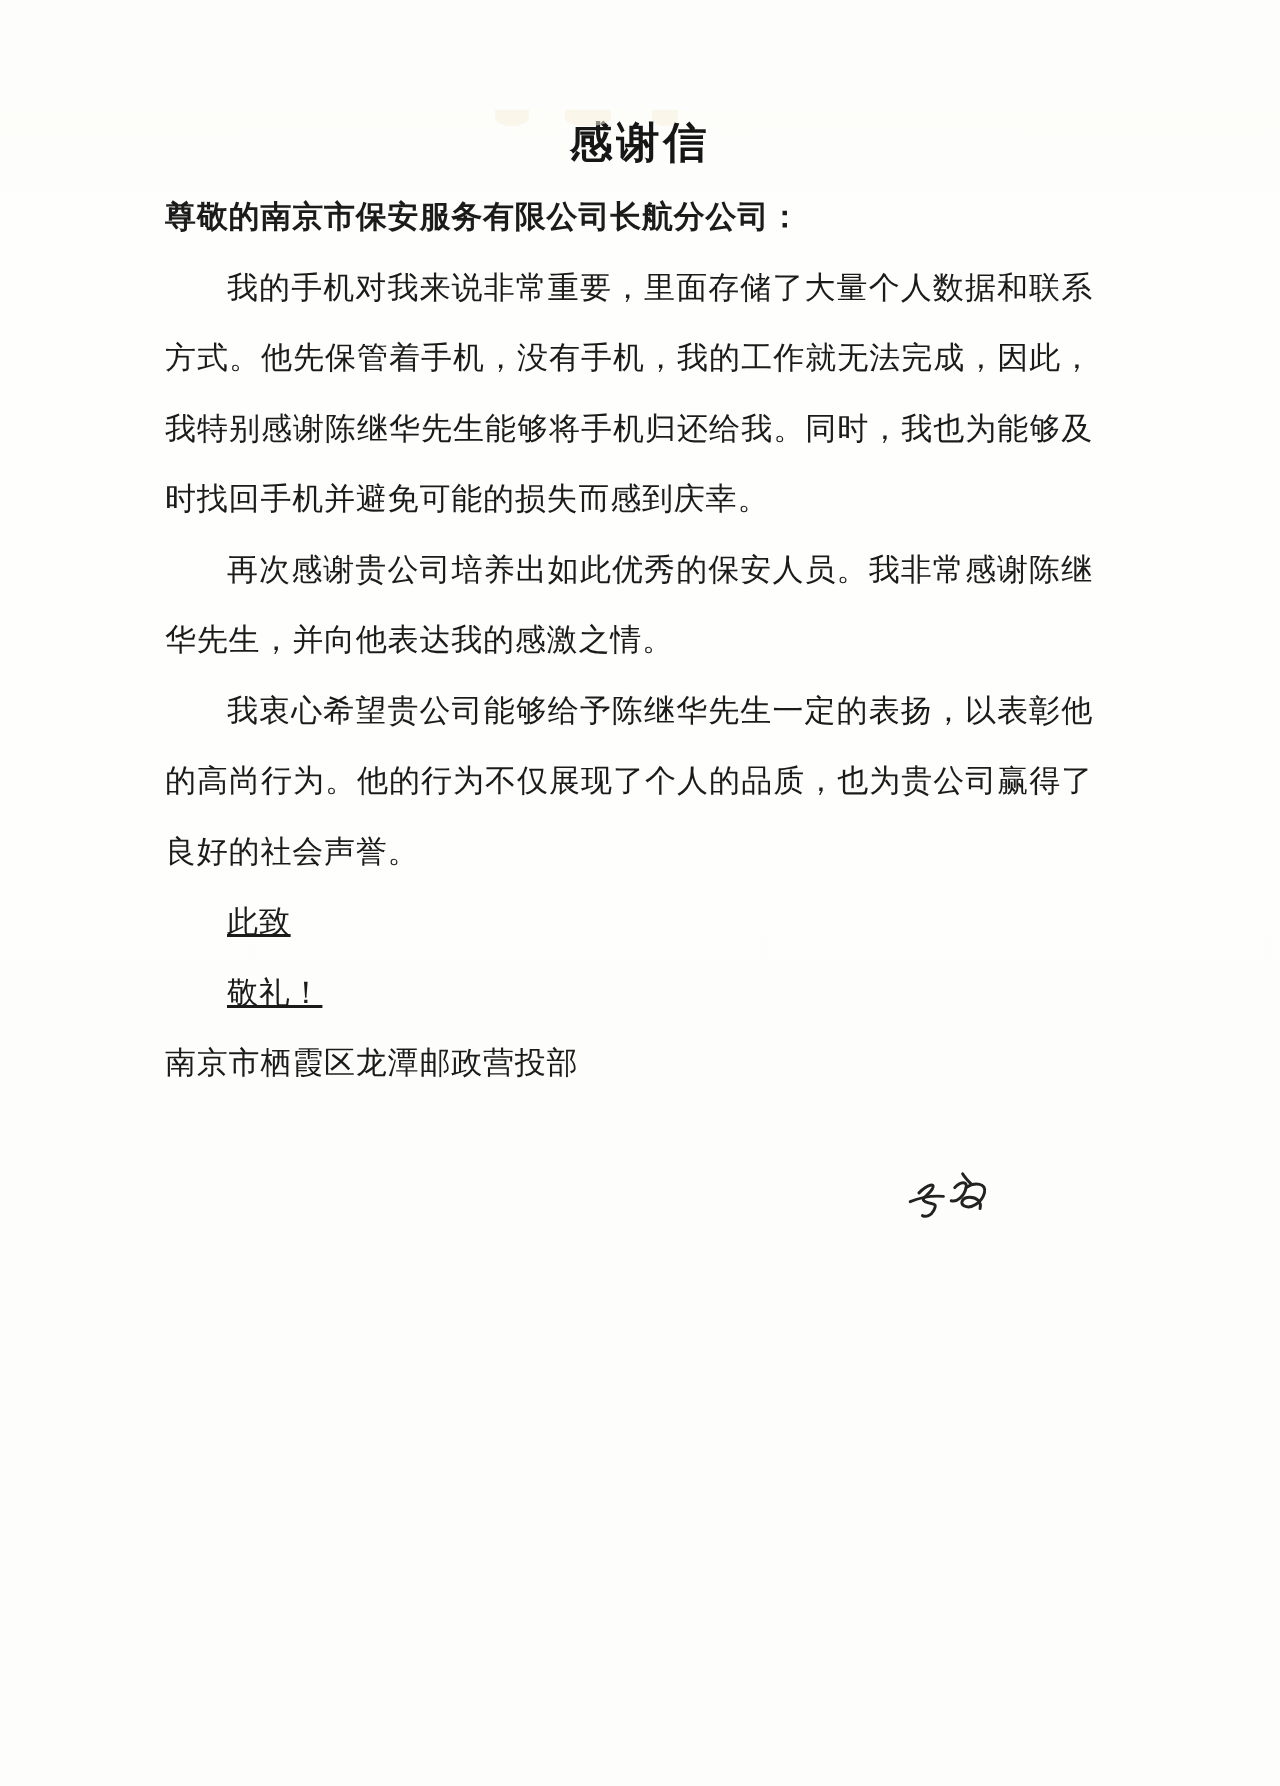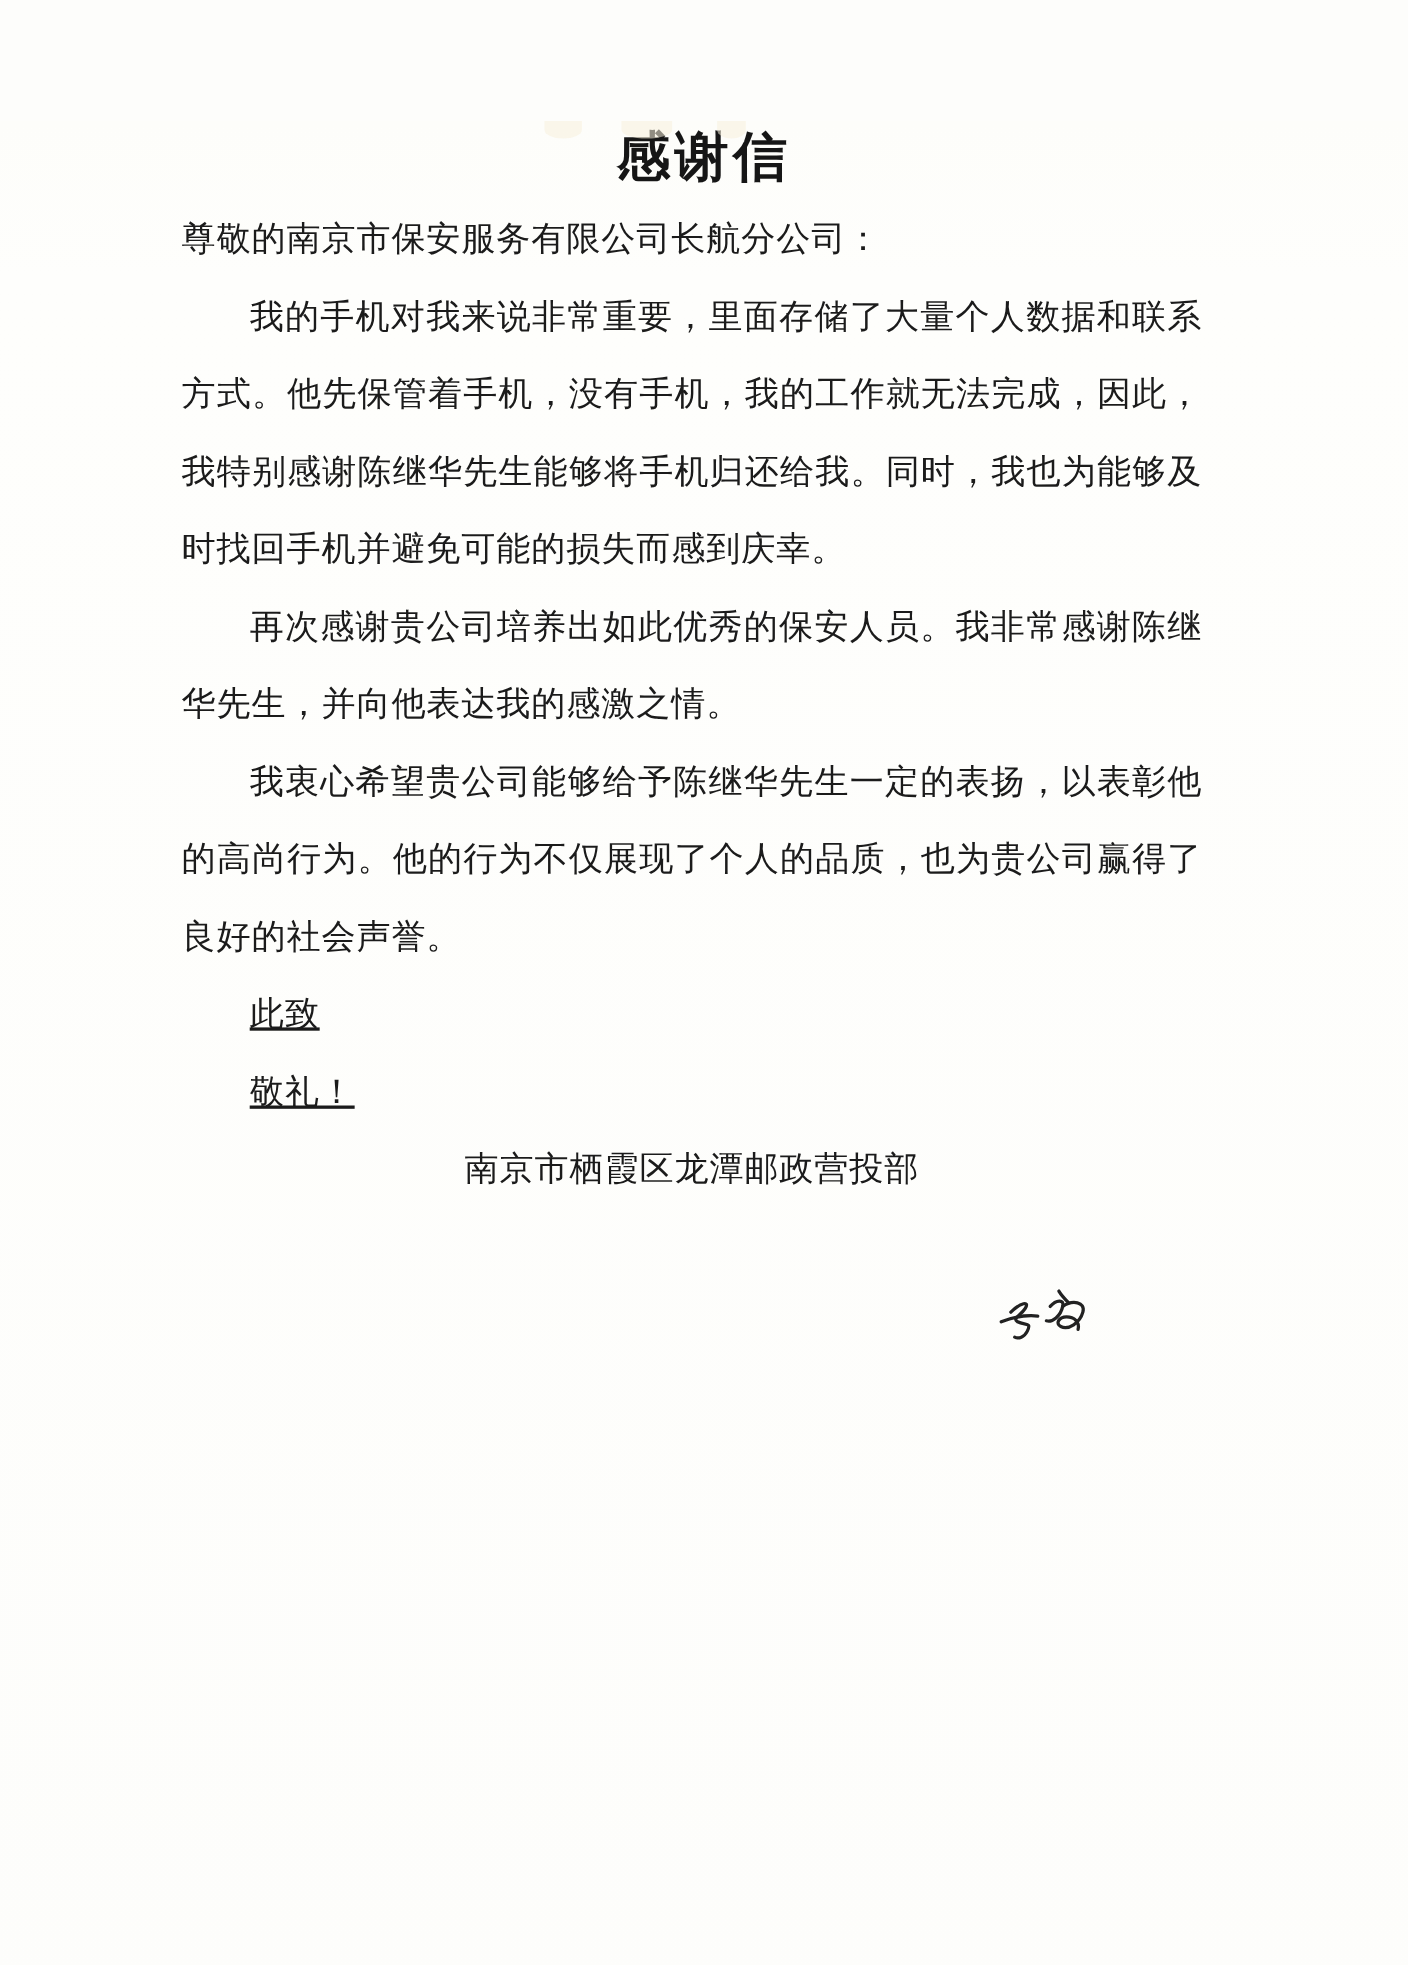--- a/index.html
+++ b/index.html
@@ -30,21 +30,21 @@
     opacity: 0.55;
     border-radius: 0 0 50% 50%;
   }
   .smudge.s1 { left: 495px; }
   .smudge.s2 { left: 565px; width: 46px; }
   .smudge.s3 { left: 652px; width: 26px; }
 
   .title {
     margin: 110px 0 0 0;
     text-align: center;
-    font-size: 49px;
+    font-size: 43px;
     line-height: 66px;
     font-weight: bold;
     letter-spacing: 4px;
     color: #161616;
   }
   .content {
     margin: 6px 187px 0 165px; 
     font-size: 31px;
     line-height: 70.5px;
     letter-spacing: 0.8px;
@@ -52,27 +52,28 @@
   }
   .content p {
     margin: 0;
     padding: 0;
   }
   .para {
     text-indent: 2em;
   }
   .salutation {
     text-indent: 0;
+    font-weight: bold;
   }
   .closing {
     text-indent: 2em;
     text-decoration: underline;
   }
   .signer-org {
-    text-align: center;
+    text-align: left;
     text-indent: 0;
   }
   .signature-block {
     margin-top: 66px;
     text-align: right;
     padding-right: 92px;
     height: 80px;
   }
   .signature-block svg {
     display: inline-block;

